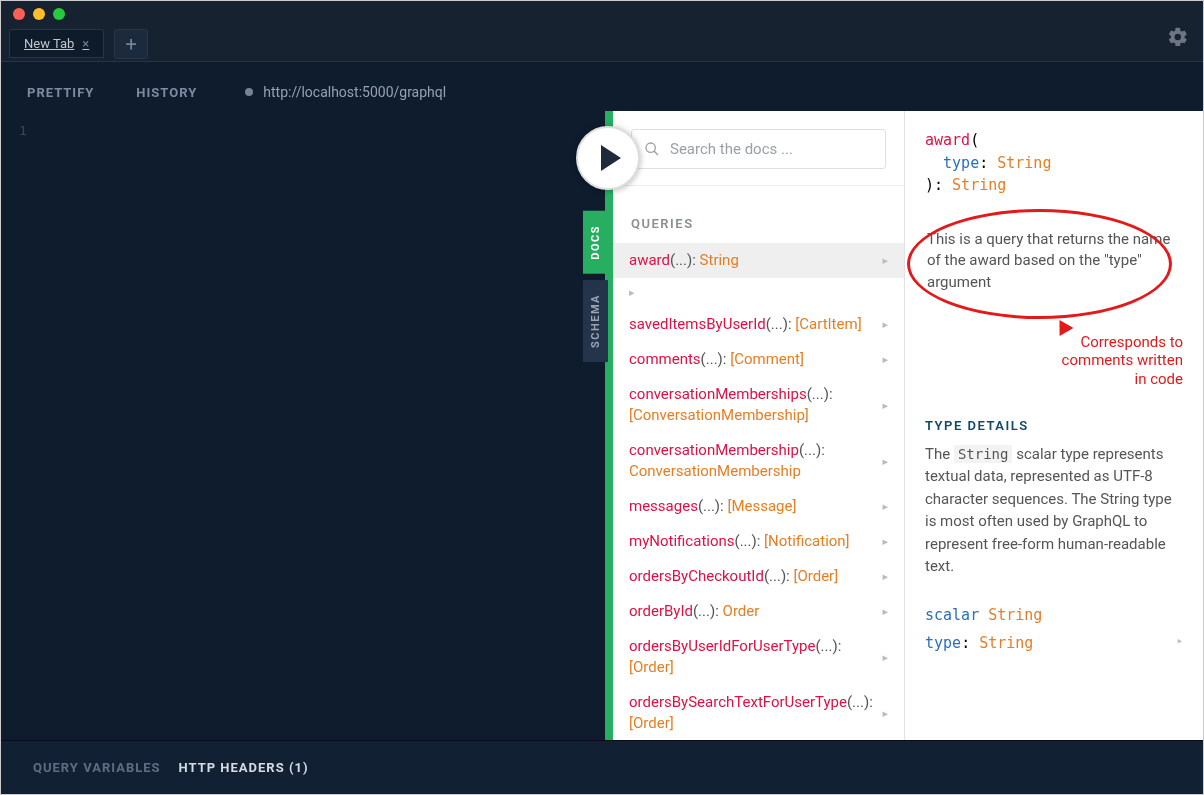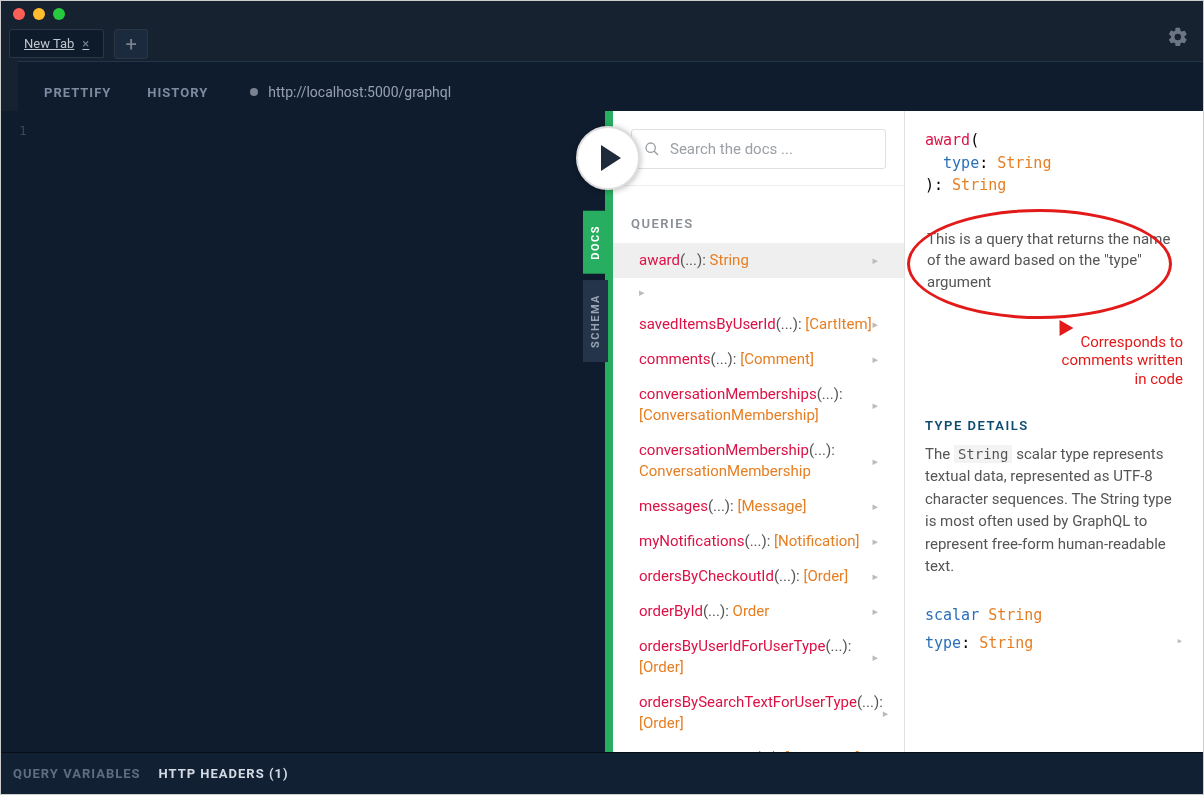--- a/index.html
+++ b/index.html
@@ -8,39 +8,39 @@
   .traffic { display: flex; gap: 8px; margin-left: 2px; }
   .dot { width: 12px; height: 12px; border-radius: 50%; }
   .dot.red { background: #ff5f56; }
   .dot.yellow { background: #ffbd2e; }
   .dot.green { background: #27c93f; }
   .tabbar { height: 35px; background: #172231; display: flex; align-items: center; padding-left: 8px; position: relative; }
   .tab { background: #0d1b2a; border: 1px solid #2a3647; color: #c0c5ce; font-size: 13px; padding: 6px 14px; display: flex; align-items: center; gap: 8px; border-radius: 3px 3px 0 0; text-decoration: underline; }
   .tab-close { color: #7a828e; cursor: pointer; }
   .newtab { width: 34px; height: 30px; display: flex; align-items: center; justify-content: center; margin-left: 10px; background: #1c2a3d; border: 1px solid #2a3647; color: #7a828e; font-size: 20px; cursor: pointer; border-radius: 3px; }
   .settings-icon { position: absolute; right: 14px; top: 0; color: #6c7683; font-size: 22px; }
-  .toolbar { height: 62px; background: #0e1c2e; border-top: 1px solid #26344a; border-bottom: 1px solid #060d16; display: flex; align-items: center; padding: 0 12px; gap: 8px; margin-left: 17px; }
+  .toolbar { height: 62px; background: #0e1c2e; border-top: 1px solid #26344a; border-bottom: 1px solid #060d16; display: flex; align-items: center; padding: 0 12px; gap: 14px; }
   .btn { color: #7e8aa0; font-size: 13px; font-weight: 700; letter-spacing: 1px; padding: 10px 14px; cursor: pointer; }
   .urlbox { flex: 1; background: transparent; color: #97a0b0; font-size: 14px; padding: 6px 10px; display: flex; align-items: center; gap: 10px; margin-left: 10px; }
   .status-dot { width: 8px; height: 8px; border-radius: 50%; background: #7a8291; }
   .main { position: absolute; top: 110px; bottom: 42px; left: 0; right: 0; display: flex; }
   .editor { width: 604px; background: #0e1c2e; color: #4a5568; font-family: monospace; padding: 12px 18px; position: relative; }
   .gutter { color: #3a4659; font-size: 13px; }
   .play { position: absolute; right: -35px; top: 15px; width: 64px; height: 64px; background: #fff; border-radius: 50%; border: 2px solid #dedede; display: flex; align-items: center; justify-content: center; z-index: 10; box-shadow: 0 1px 6px rgba(0,0,0,.3); }
   .play:before { content: ""; border-left: 20px solid #1f2a3a; border-top: 13px solid transparent; border-bottom: 13px solid transparent; margin-left: 5px; }
   .greenbar { width: 8px; background: #27ae60; }
   .sidetabs { position: absolute; left: -30px; top: 100px; display: flex; flex-direction: column; }
   .sidetab { writing-mode: vertical-rl; transform: rotate(180deg); padding: 14px 6px; font-size: 11px; font-weight: 700; letter-spacing: 1.5px; text-align: center; cursor: pointer; }
   .sidetab.docs { background: #27ae60; color: #fff; }
   .sidetab.schema { background: #23344b; color: #9aa4b4; margin-top: 6px; }
   .docs-col { width: 292px; background: #fff; border-right: 1px solid #e1e1e1; display: flex; flex-direction: column; position: relative; }
   .search { margin: 18px 18px 16px; border: 1px solid #e0e0e0; border-radius: 3px; display: flex; align-items: center; padding: 10px 12px; gap: 10px; color: #9aa0a6; font-size: 15px; }
   .section-h { color: #8a8f96; font-size: 13px; font-weight: 600; letter-spacing: 1.5px; padding: 30px 18px 12px; border-top: 1px solid #eee; }
   .qlist { overflow-y: auto; flex: 1; }
-  .qitem { padding: 7px 26px; font-size: 15px; display: flex; align-items: center; justify-content: space-between; cursor: pointer; line-height: 1.4; }
+  .qitem { padding: 7px 16px; font-size: 15px; display: flex; align-items: center; justify-content: space-between; cursor: pointer; line-height: 1.4; }
   .qitem.sel { background: #efefef; }
   .qname { color: #d14; }
   .qparen { color: #555; }
   .qtype { color: #e67e22; }
   .arrow-r { color: #bbb; font-size: 11px; }
   .detail-col { flex: 1; background: #fff; padding: 18px 20px; overflow-y: auto; position: relative; }
   .sig { font-family: monospace; font-size: 15px; line-height: 1.5; }
   .sig .nm { color: #d14; }
   .sig .arg { color: #2a6fbb; }
   .sig .typ { color: #e67e22; }
@@ -48,21 +48,21 @@
   .circle-ann { position: absolute; border: 3px solid #e21a1a; border-radius: 50%; width: 265px; height: 110px; left: -18px; top: -16px; pointer-events: none; }
   .ann-text { position: absolute; right: 0; top: 108px; color: #e21a1a; font-size: 15px; text-align: right; line-height: 1.25; }
   .ann-arrow { position: absolute; top: 94px; left: 130px; width: 0; height: 0; border-left: 8px solid transparent; border-right: 8px solid transparent; border-bottom: 14px solid #e21a1a; transform: rotate(-30deg); }
   .sec { color: #0c4a6e; font-size: 13px; font-weight: 600; letter-spacing: 1.5px; margin: 40px 0 10px; }
   .para { color: #555; font-size: 15px; line-height: 1.5; }
   .code-inline { background: #f3f3f3; font-family: monospace; padding: 1px 4px; font-size: 14px; }
   .scalar-line { font-family: monospace; font-size: 15px; margin-top: 28px; }
   .scalar-line .kw { color: #2a6fbb; }
   .scalar-line .typ { color: #e67e22; }
   .arg-row { display: flex; justify-content: space-between; font-family: monospace; font-size: 15px; margin-top: 10px; }
-  .footer { position: absolute; bottom: 0; left: 0; right: 0; height: 42px; background: #122033; display: flex; align-items: center; padding: 0 12px; gap: 18px; border-top: 1px solid #060d16; }
+  .footer { position: absolute; bottom: 0; left: 0; right: 0; height: 54px; background: #122033; display: flex; align-items: center; padding: 0 32px; gap: 18px; border-top: 1px solid #060d16; }
   .ftab { color: #5f6d82; font-size: 13px; font-weight: 700; letter-spacing: 1px; cursor: pointer; }
   .ftab.active { color: #d5dbe4; }
   .docs-wrap { position: relative; flex: 1; display: flex; }
 </style>
 </head>
 <body>
 
 <div class="titlebar">
   <div class="traffic">
     <div class="dot red"></div>

